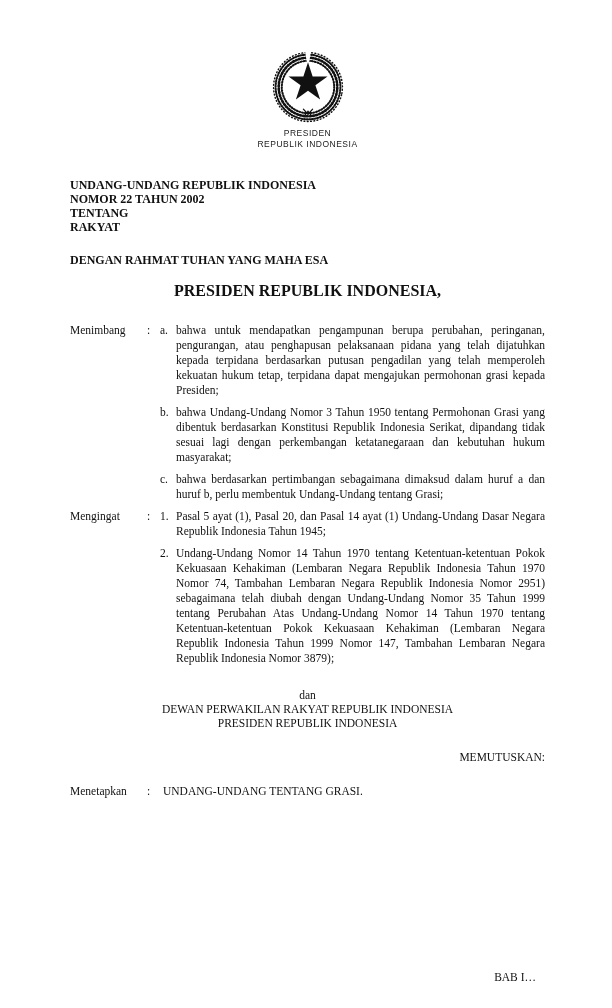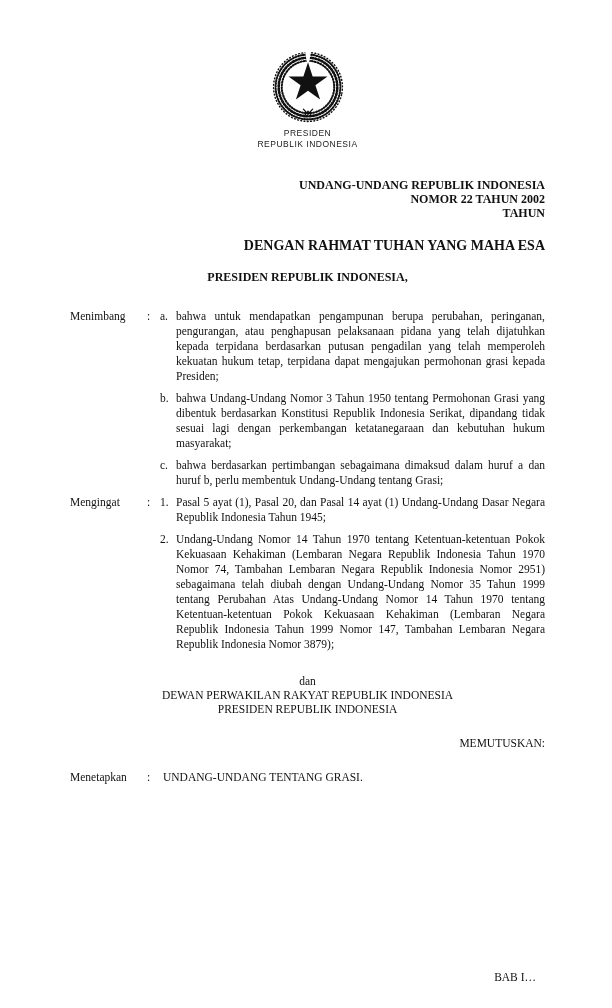--- a/index.html
+++ b/index.html
@@ -24,37 +24,37 @@
     margin-top: 4px;
     font-family: "Liberation Sans", sans-serif;
     font-size: 8.5px;
     line-height: 10.5px;
     letter-spacing: 0.5px;
     color: #222;
   }
   
   .title-block {
     margin-top: 29px;
-    text-align: right;
+    text-align: left;
     font-weight: bold;
     font-size: 12px;
     line-height: 14px;
   }
   .invocation {
     margin-top: 19px;
-    text-align: right;
+    text-align: left;
     font-weight: bold;
-    font-size: 14px;
+    font-size: 12px;
     line-height: 14px;
   }
   .authority {
     margin-top: 17px;
     text-align: center;
     font-weight: bold;
-    font-size: 12px;
+    font-size: 16px;
     line-height: 14px;
   }
   
   .clause { display: flex; align-items: flex-start; }
   .clause-considering { margin-top: 25px; }
   .clause-recalling { margin-top: 7px; }
   .clause-label { width: 77px; flex: none; }
   .clause-colon { width: 13px; flex: none; }
   .clause-items { flex: 1; min-width: 0; }
   .hang-item { display: flex; align-items: flex-start; }
@@ -102,21 +102,22 @@
     </svg>
     <div class="letterhead-caption">
       <div>PRESIDEN</div>
       <div>REPUBLIK INDONESIA</div>
     </div>
   </header>
 
   <div class="title-block">
     <div>UNDANG-UNDANG REPUBLIK INDONESIA</div>
     <div>NOMOR 22 TAHUN 2002</div>
-    <div>TAHUN</div>
+    <div>TENTANG</div>
+    <div>RAKYAT</div>
   </div>
 
   <div class="invocation">DENGAN RAHMAT TUHAN YANG MAHA ESA</div>
 
   <div class="authority">PRESIDEN REPUBLIK INDONESIA,</div>
 
   <section class="clause clause-considering">
     <div class="clause-label">Menimbang</div>
     <div class="clause-colon">:</div>
     <div class="clause-items">

